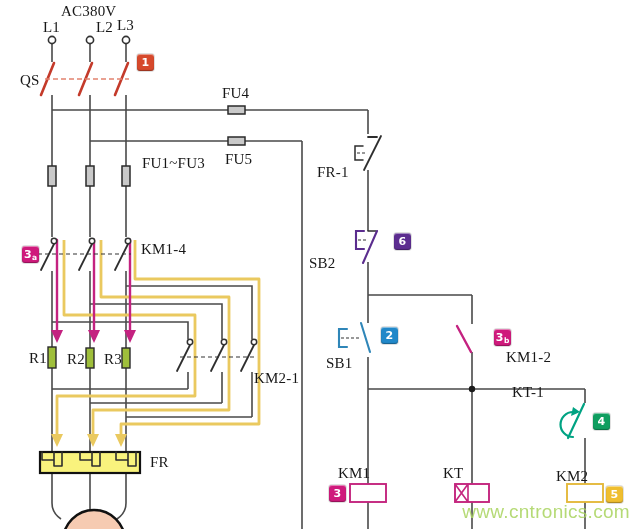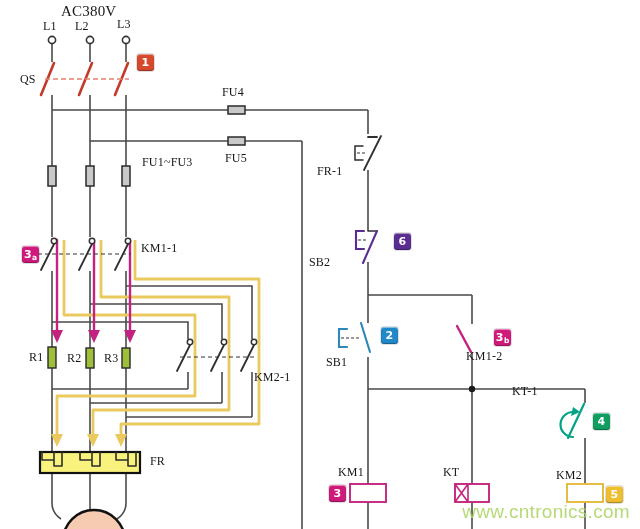--- a/index.html
+++ b/index.html
@@ -1,19 +1,19 @@
 <!DOCTYPE html>
 <html><head>
 <meta charset="utf-8">
 <style>
   html,body{margin:0;padding:0;}
   #stage{position:relative;width:640px;height:529px;background:#ffffff;overflow:hidden;
          font-family:"Liberation Serif",serif;}
   #art{position:absolute;left:0;top:0;}
-  .lbl{position:absolute;font-size:12px;color:#171717;white-space:nowrap;letter-spacing:.2px;}
+  .lbl{position:absolute;font-size:15px;color:#171717;white-space:nowrap;letter-spacing:.2px;}
   .lbl.big{font-size:15px;}
   .badge{position:absolute;width:17px;height:17px;border-radius:3px;display:flex;
          align-items:center;justify-content:center;color:#fff;
          font-family:"DejaVu Sans",sans-serif;font-weight:bold;font-size:11px;
          box-shadow:inset 0 1px 0 rgba(255,255,255,.45), inset 0 -1px 1px rgba(0,0,0,.3), 0 0 0 1px rgba(0,0,0,.12);}
   .badge .bs{font-size:7.5px;margin-top:5px;margin-left:.5px;}
   .wm{position:absolute;right:10px;top:501px;font-family:"Liberation Sans",sans-serif;
       font-size:19px;color:#a9d45f;opacity:.85;letter-spacing:.3px;}
   
   .w{stroke:#4a4a4a;stroke-width:1.6;fill:none;}
@@ -177,36 +177,36 @@
     <rect class="coilm" x="455" y="484" width="34" height="18"></rect>
     <path class="mgthin" d="M468,484 V502 M455,484 L468,502 M468,484 L455,502"></path>
   </g>
   <g>
         <rect class="coily" x="567" y="484" width="36" height="18"></rect>
       </g>
 </svg>
 
 <div class="lbl big" style="left:61px;top:3px">AC380V</div>
 <div class="lbl" style="left:43px;top:19px">L1</div>
-<div class="lbl" style="left:75px;top:19px">L2</div>
+<div class="lbl" style="left:96px;top:19px">L2</div>
 <div class="lbl" style="left:117px;top:17px">L3</div>
 <div class="lbl" style="left:20px;top:72px">QS</div>
 <div class="lbl" style="left:222px;top:85px">FU4</div>
 <div class="lbl" style="left:225px;top:151px">FU5</div>
 <div class="lbl" style="left:142px;top:155px">FU1~FU3</div>
-<div class="lbl" style="left:141px;top:241px">KM1-1</div>
+<div class="lbl" style="left:141px;top:241px">KM1-4</div>
 <div class="lbl" style="left:29px;top:350px">R1</div>
 <div class="lbl" style="left:67px;top:351px">R2</div>
 <div class="lbl" style="left:104px;top:351px">R3</div>
 <div class="lbl" style="left:254px;top:370px">KM2-1</div>
 <div class="lbl" style="left:150px;top:454px">FR</div>
 <div class="lbl" style="left:317px;top:164px">FR-1</div>
 <div class="lbl" style="left:309px;top:255px">SB2</div>
 <div class="lbl" style="left:326px;top:355px">SB1</div>
-<div class="lbl" style="left:466px;top:349px">KM1-2</div>
+<div class="lbl" style="left:506px;top:349px">KM1-2</div>
 <div class="lbl" style="left:512px;top:384px">KT-1</div>
 <div class="lbl" style="left:338px;top:465px">KM1</div>
 <div class="lbl" style="left:443px;top:465px">KT</div>
 <div class="lbl" style="left:556px;top:468px">KM2</div>
 
 <div class="badge" style="left: 137px; top: 54px; background-color: rgb(214, 73, 44);">
       <span class="bn">1</span>
       <span class="bs"></span>
     </div>
 <div class="badge" style="left: 22px; top: 246px; background-color: rgb(207, 26, 124);">

